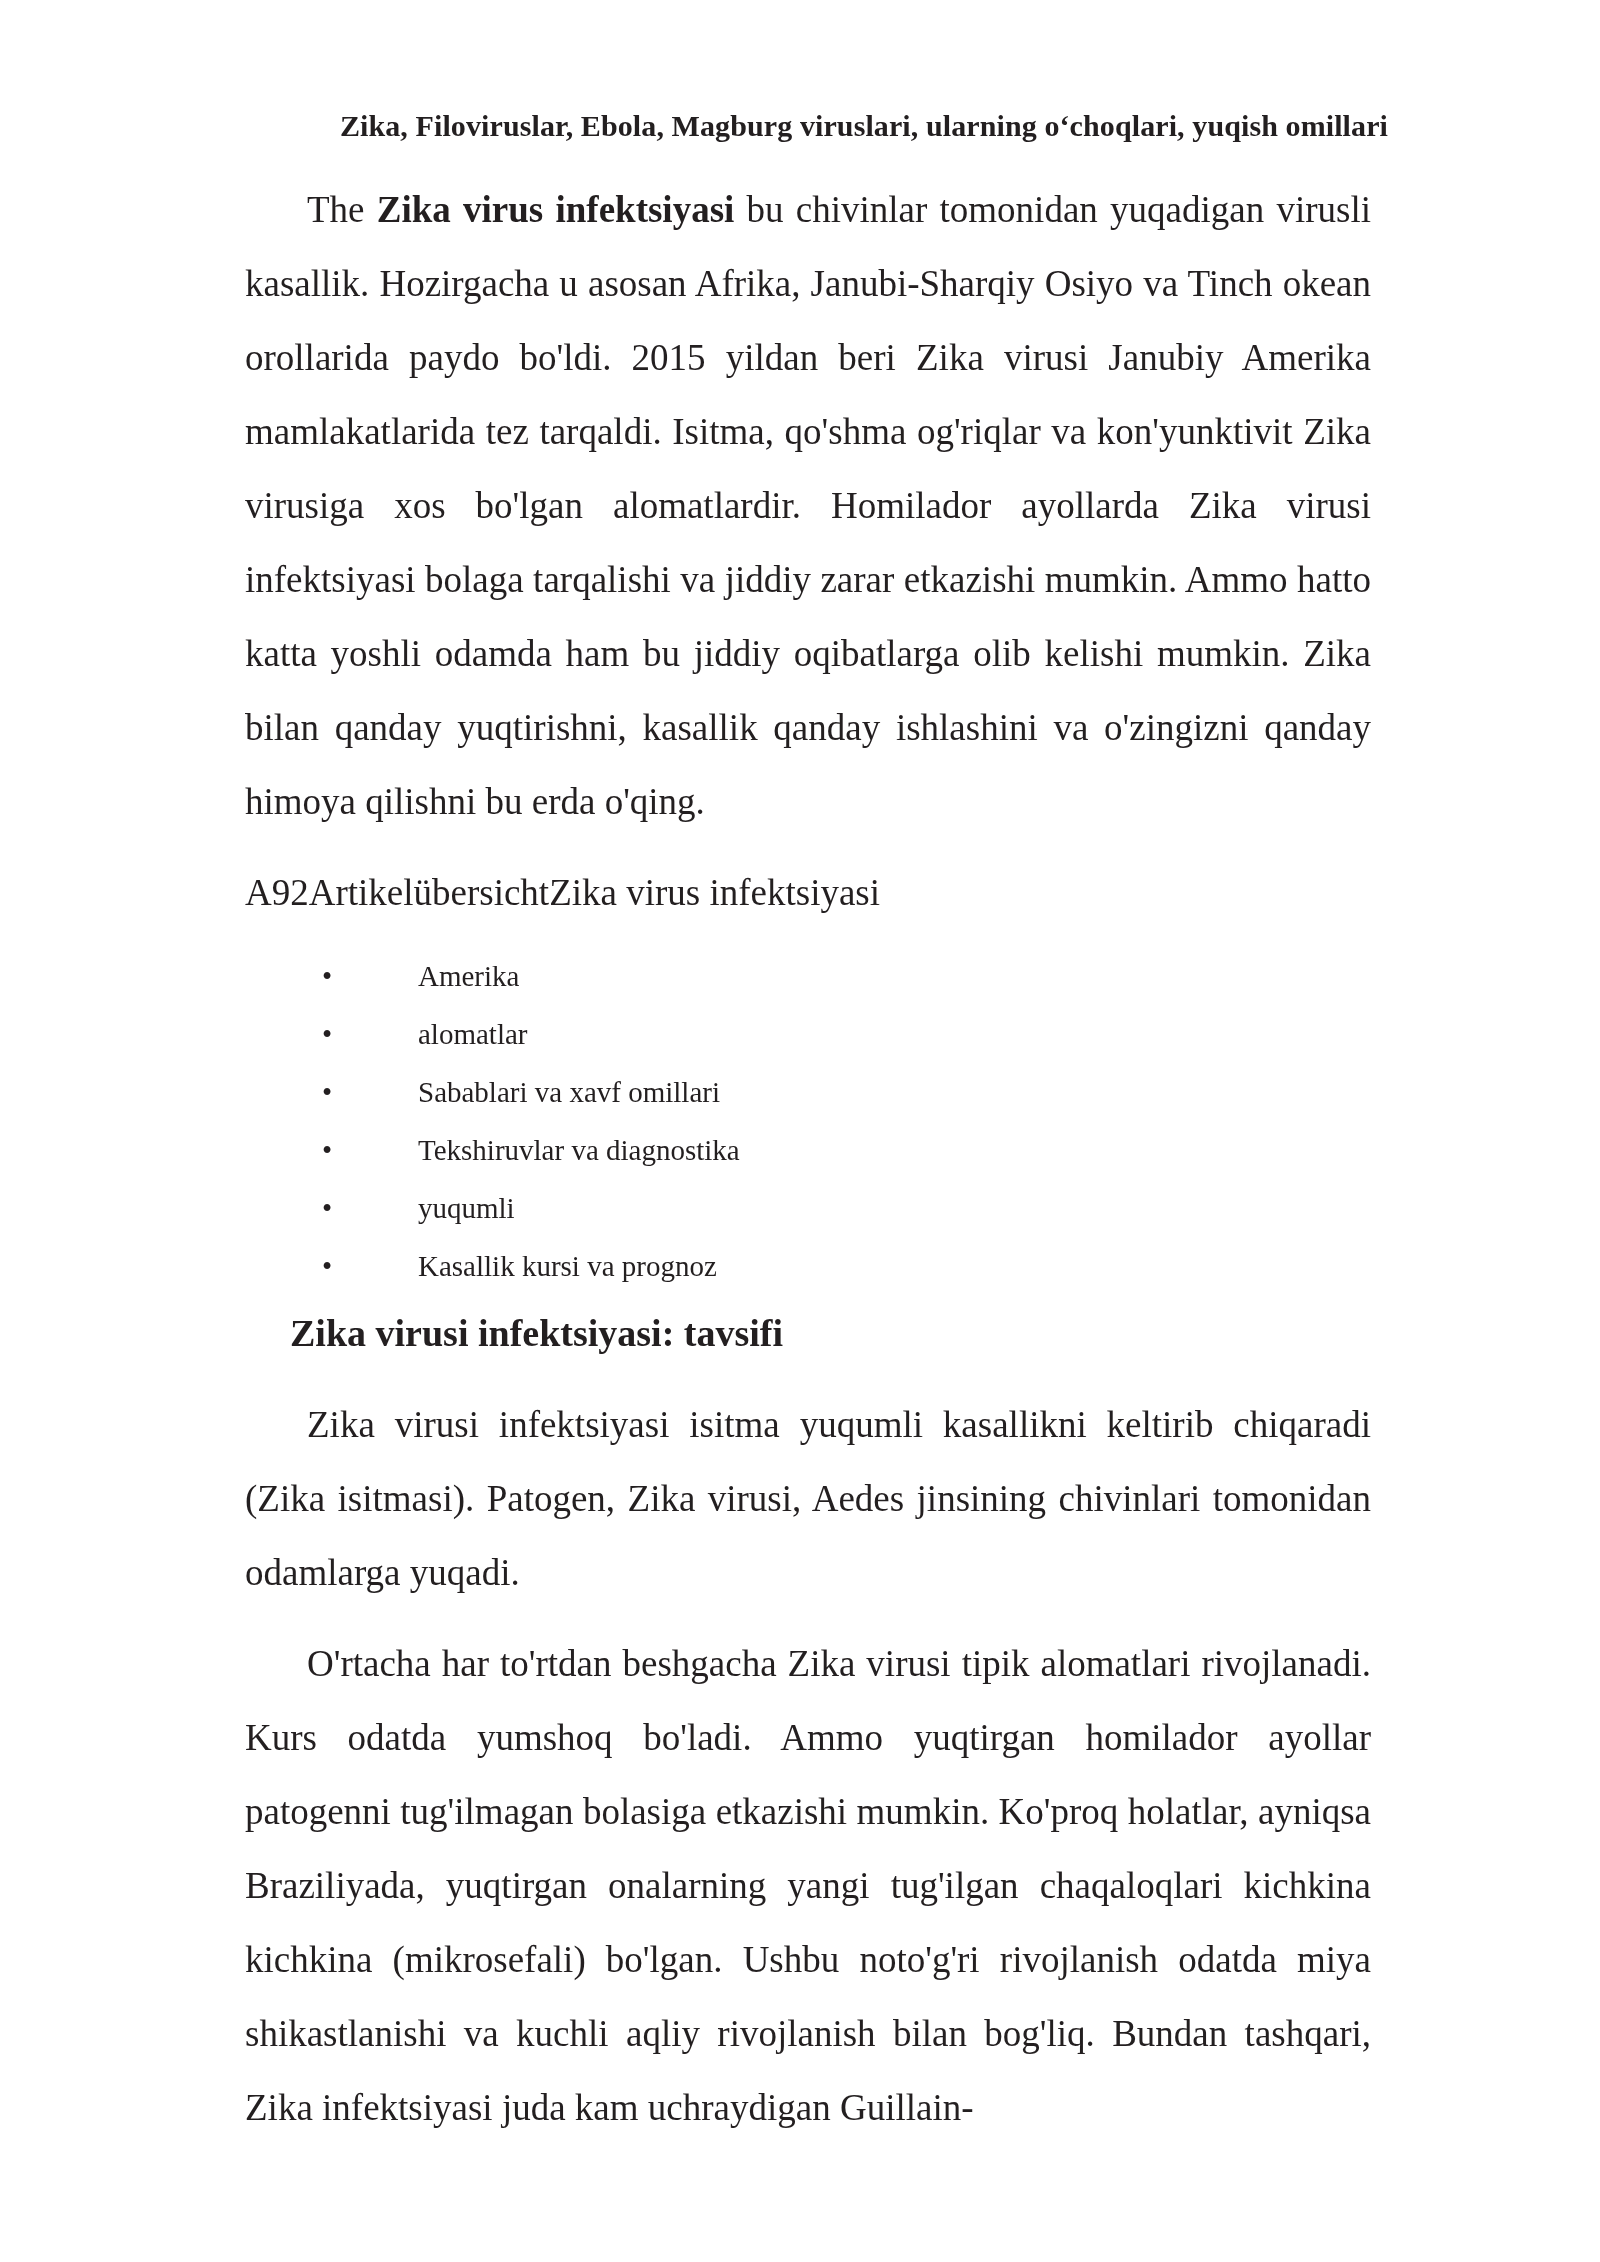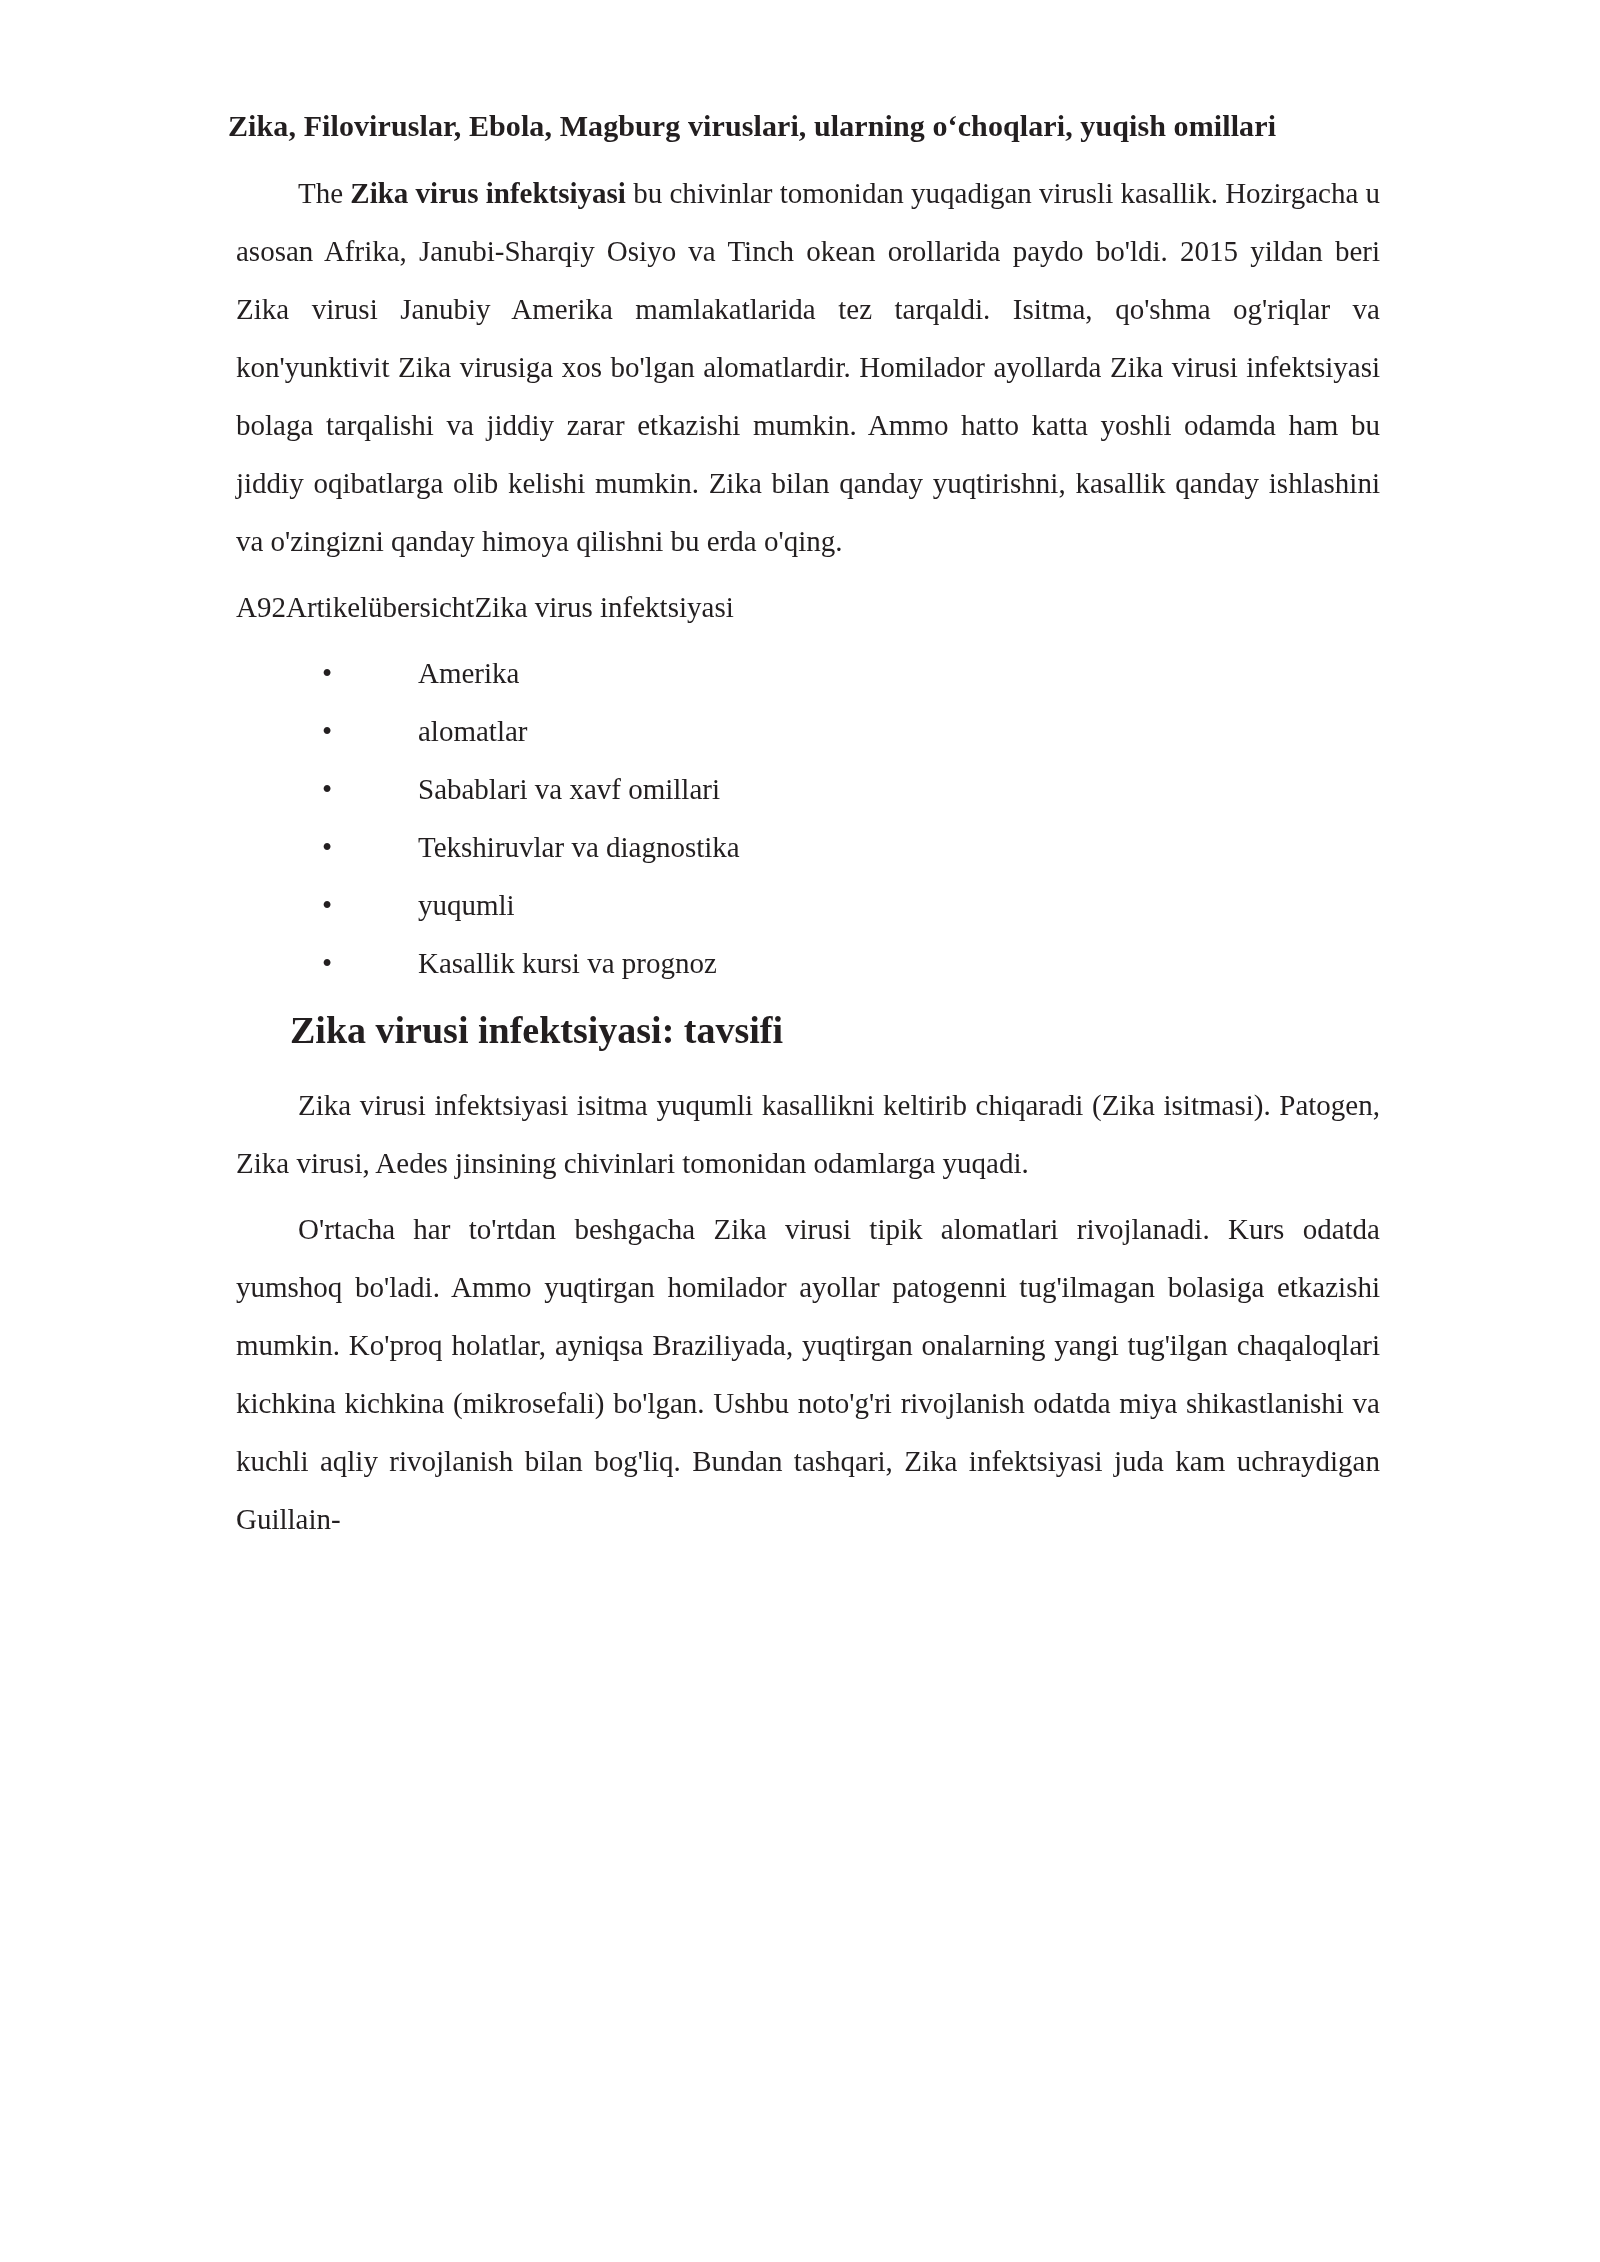--- a/index.html
+++ b/index.html
@@ -24,31 +24,31 @@
   }
   .content {
     position: absolute;
     left: 228px;
     top: 96px;
     width: 1160px;
   }
   .doc-title {
     font-size: 30px;
     font-weight: bold;
-    text-align: left;
+    text-align: right;
     line-height: 2.0;
     margin: 0 0 4px 0;
     letter-spacing: 0.1px;
   }
   p.body-para {
-    font-size: 29px;
+    font-size: 37px;
     line-height: 2.0;
     text-align: justify;
     text-justify: inter-word;
-    margin: 8px;
+    margin: 17px;
     text-indent: 62px;
     hyphens: none;
   }
   p.body-para.no-indent {
     text-indent: 0;
   }
   .bold-inline {
     font-weight: bold;
   }
   ul.bullet-list {

